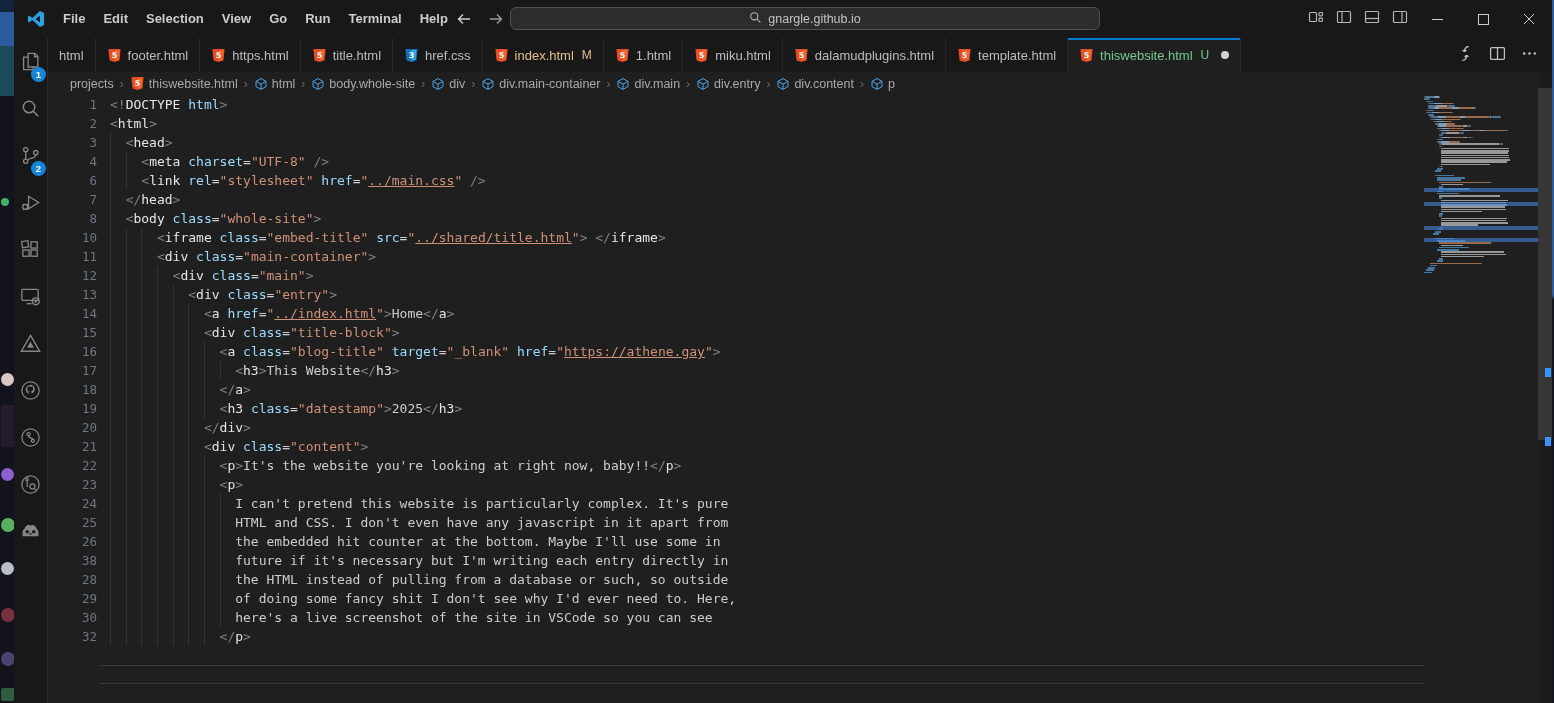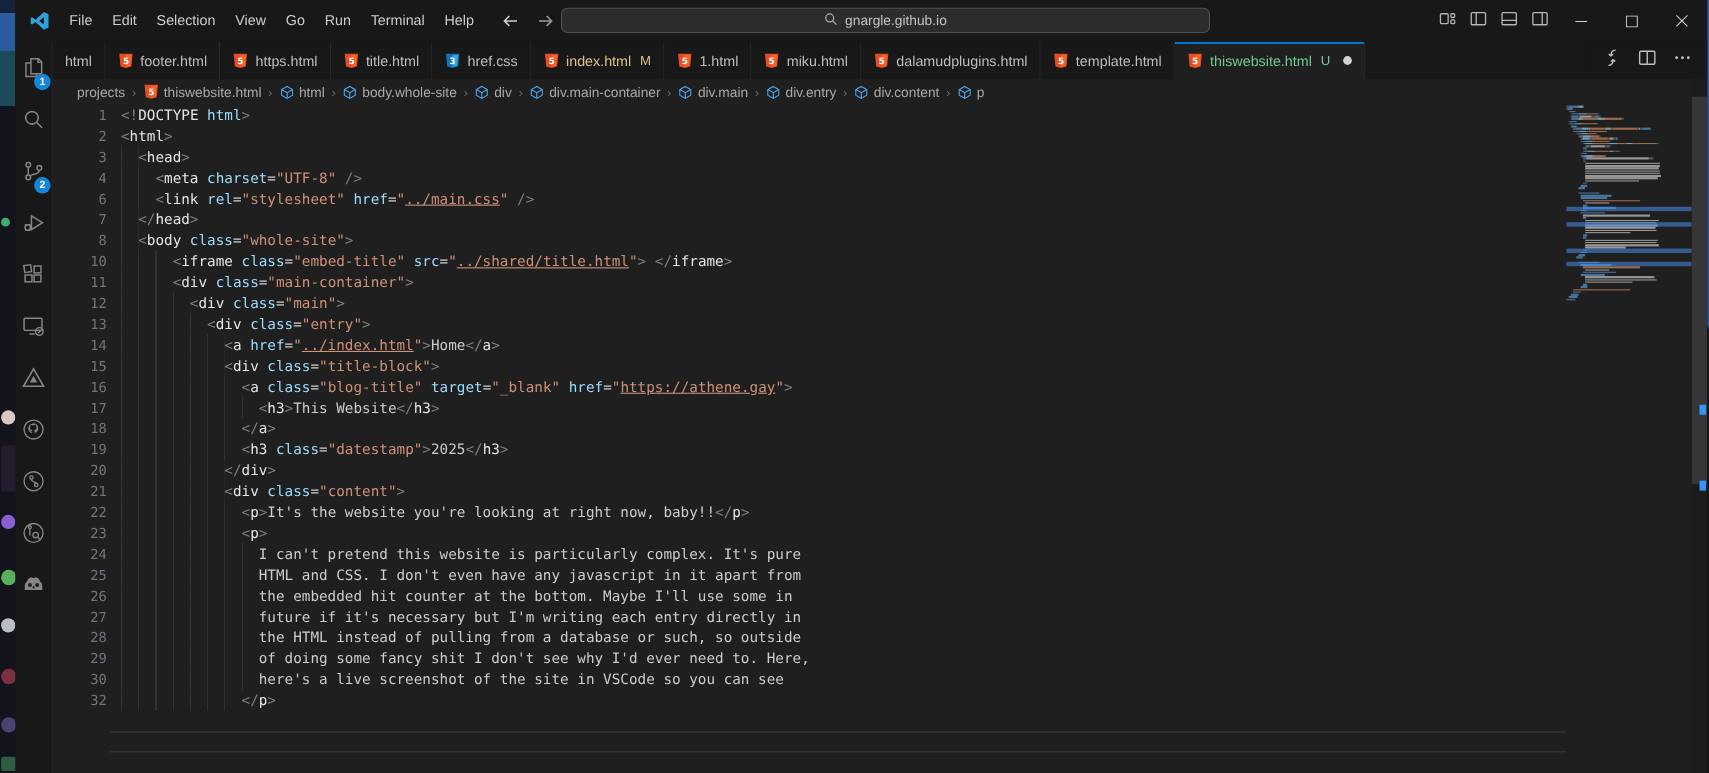--- a/index.html
+++ b/index.html
@@ -14,21 +14,21 @@
   .desk-right{position:absolute;right:0;top:0;width:2px;height:703px;
     background:linear-gradient(#2d5c9e 0 295px,#14161d 300px 100%);}
 
   
   .window{position:absolute;left:14px;top:0;width:1538px;height:703px;background:#1f1f1f;overflow:hidden;}
 
   
   .titlebar{position:absolute;left:0;top:0;width:100%;height:38px;background:#181818;}
   .logo{position:absolute;left:13px;top:10px;width:18px;height:18px;}
   .menubar{position:absolute;left:40px;top:0;height:38px;display:flex;align-items:center;}
-  .menu-item{padding:0 9px;font-size:13px;color:#cccccc;line-height:38px;cursor:default;}
+  .menu-item{padding:0 9px;font-size:13px;color:#cccccc;line-height:38px;cursor:default;font-weight:bold;}
   .nav{position:absolute;left:442px;top:0;height:38px;display:flex;gap:16px;align-items:center;color:#c8c8c8;}
   .nav svg{display:block;}
   .command-center{position:absolute;left:496px;width:590px;top:7px;height:23px;background:#2c2c2c;
     border:1px solid #515151;border-radius:6px;display:flex;align-items:center;justify-content:center;
     gap:6px;font-size:12.5px;color:#c2c2c2;}
   .layout-controls{position:absolute;right:144px;top:0;height:38px;display:flex;gap:12px;align-items:center;color:#b4b4b4;}
   .win-controls{position:absolute;right:0;top:0;height:38px;display:flex;}
   .win-btn{width:46px;height:38px;display:flex;align-items:center;justify-content:center;color:#d0d0d0;}
 
   
@@ -519,21 +519,21 @@
           <div class="line"><span class="num">17</span><span class="ind" style="width:125.23px"></span><span class="pn">&lt;</span><span class="tg">h3</span><span class="pn">&gt;</span><span class="tx">This Website</span><span class="pn">&lt;/</span><span class="tg">h3</span><span class="pn">&gt;</span></div>
           <div class="line"><span class="num">18</span><span class="ind" style="width:109.58px"></span><span class="pn">&lt;/</span><span class="tg">a</span><span class="pn">&gt;</span></div>
           <div class="line"><span class="num">19</span><span class="ind" style="width:109.58px"></span><span class="pn">&lt;</span><span class="tg">h3</span><span class="tx"> </span><span class="at">class</span><span class="tx">=</span><span class="st">"datestamp"</span><span class="pn">&gt;</span><span class="tx">2025</span><span class="pn">&lt;/</span><span class="tg">h3</span><span class="pn">&gt;</span></div>
           <div class="line"><span class="num">20</span><span class="ind" style="width:93.92px"></span><span class="pn">&lt;/</span><span class="tg">div</span><span class="pn">&gt;</span></div>
           <div class="line"><span class="num">21</span><span class="ind" style="width:93.92px"></span><span class="pn">&lt;</span><span class="tg">div</span><span class="tx"> </span><span class="at">class</span><span class="tx">=</span><span class="st">"content"</span><span class="pn">&gt;</span></div>
           <div class="line"><span class="num">22</span><span class="ind" style="width:109.58px"></span><span class="pn">&lt;</span><span class="tg">p</span><span class="pn">&gt;</span><span class="tx">It's the website you're looking at right now, baby!!</span><span class="pn">&lt;/</span><span class="tg">p</span><span class="pn">&gt;</span></div>
           <div class="line"><span class="num">23</span><span class="ind" style="width:109.58px"></span><span class="pn">&lt;</span><span class="tg">p</span><span class="pn">&gt;</span></div>
           <div class="line"><span class="num">24</span><span class="ind" style="width:125.23px"></span><span class="tx">I can't pretend this website is particularly complex. It's pure</span></div>
           <div class="line"><span class="num">25</span><span class="ind" style="width:125.23px"></span><span class="tx">HTML and CSS. I don't even have any javascript in it apart from</span></div>
           <div class="line"><span class="num">26</span><span class="ind" style="width:125.23px"></span><span class="tx">the embedded hit counter at the bottom. Maybe I'll use some in</span></div>
-          <div class="line"><span class="num">27</span><span class="ind" style="width:125.23px"></span><span class="tx">future if it's necessary but I'm writing each entry directly in</span></div>
+          <div class="line"><span class="num">38</span><span class="ind" style="width:125.23px"></span><span class="tx">future if it's necessary but I'm writing each entry directly in</span></div>
           <div class="line"><span class="num">28</span><span class="ind" style="width:125.23px"></span><span class="tx">the HTML instead of pulling from a database or such, so outside</span></div>
           <div class="line"><span class="num">29</span><span class="ind" style="width:125.23px"></span><span class="tx">of doing some fancy shit I don't see why I'd ever need to. Here,</span></div>
           <div class="line"><span class="num">30</span><span class="ind" style="width:125.23px"></span><span class="tx">here's a live screenshot of the site in VSCode so you can see</span></div>
           <div class="line"><span class="num">32</span><span class="ind" style="width:109.58px"></span><span class="pn">&lt;/</span><span class="tg">p</span><span class="pn">&gt;</span></div>
         </div>
       <div class="cur-border"></div>
     </div>
 
     <div class="minimap" id="minimap">
         <div class="mline" style="top: 1px; left: 0px;">

